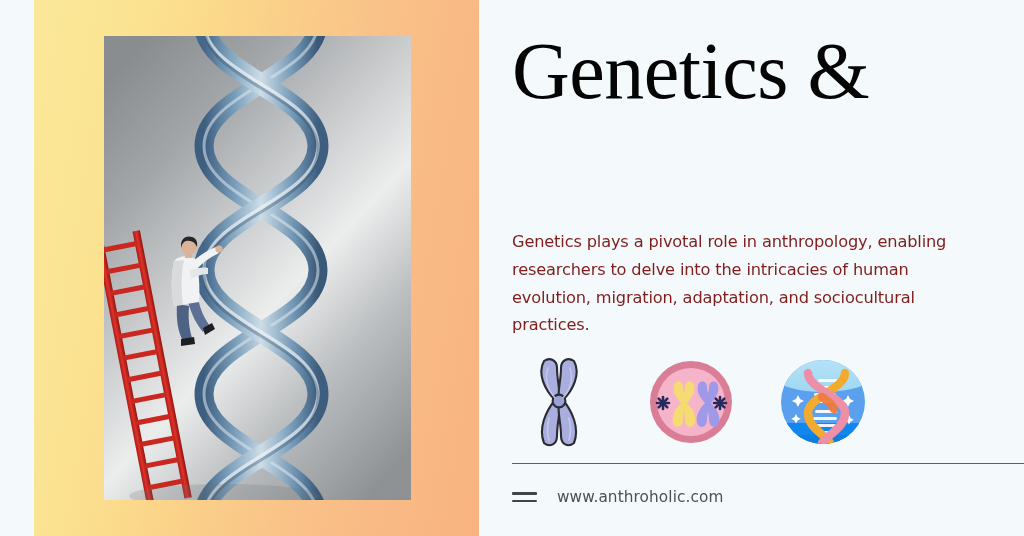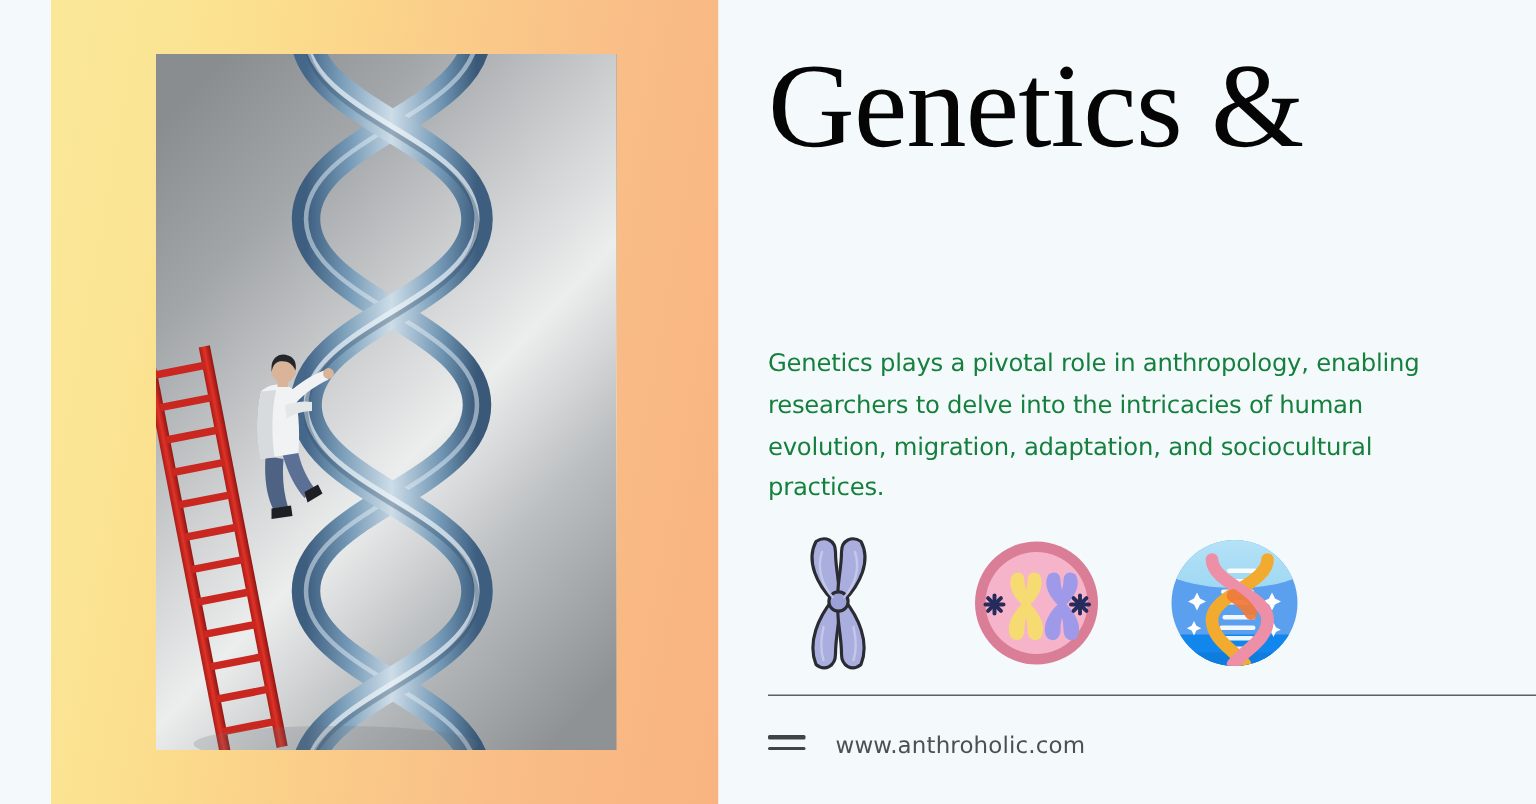--- a/index.html
+++ b/index.html
@@ -87,21 +87,21 @@
 
   .body-text {
     position: absolute;
     left: 33px;
     top: 228px;
     width: 452px;
     margin: 0;
     font-family: "DejaVu Sans", "Liberation Sans", sans-serif;
     font-size: 16.2px;
     line-height: 27.8px;
-    color: #15803d;
+    color: #7f1d1d;
     letter-spacing: -0.15px;
   }
 
   
   .icon-row {
     position: absolute;
     left: 33px;
     top: 355px;
     width: 360px;
     height: 94px;
@@ -125,21 +125,21 @@
     top: 463px;
     width: 532px;
     height: 1px;
     background: #5a6068;
   }
   .footer {
     position: absolute;
     left: 33px;
     top: 488px;
     display: flex;
-    align-items: flex-start;
+    align-items: center;
     gap: 20px;
   }
   .menu-icon {
     width: 25px;
     height: 14px;
     display: flex;
     flex-direction: column;
     justify-content: center;
     gap: 5px;
   }

